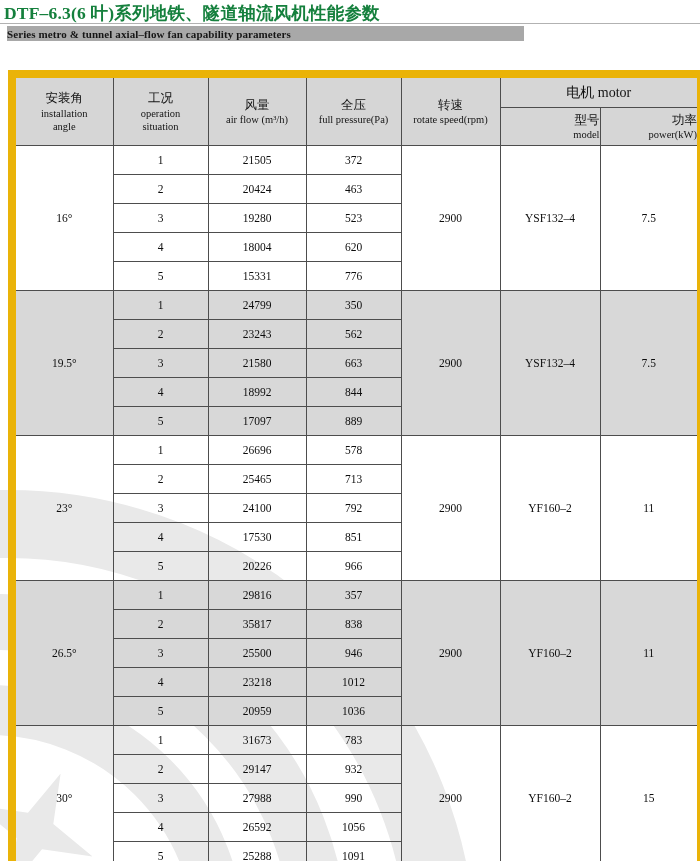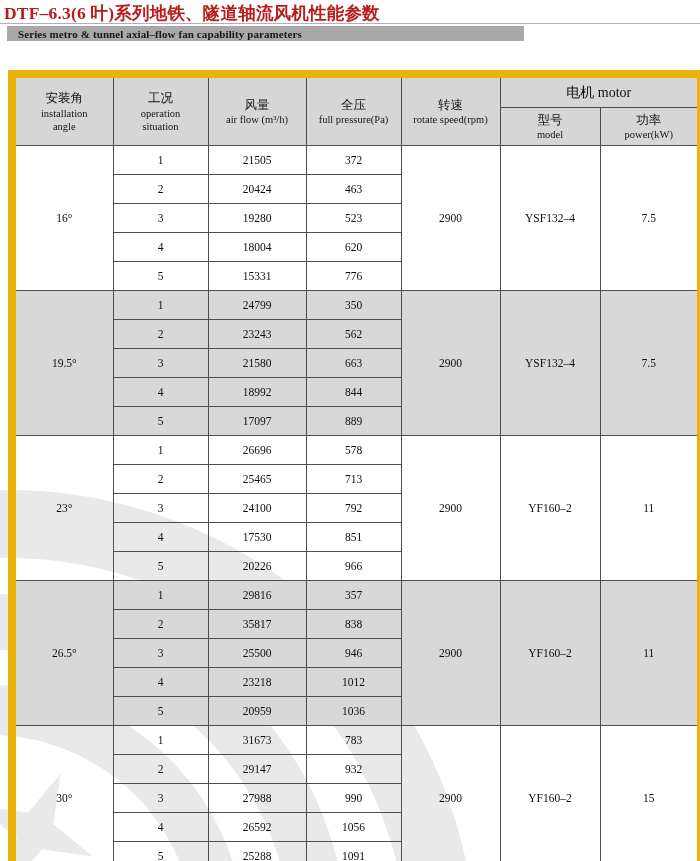--- a/index.html
+++ b/index.html
@@ -14,40 +14,40 @@
   .wm-ring2{left:-356px;top:594px;width:592px;height:592px;border-width:56px;}
   .wm-ring3{left:-265px;top:685px;width:410px;height:410px;border-width:50px;}
   .wm-star{
     position:absolute;left:-28px;top:768px;width:126px;height:126px;background:#e9e9e9;
     clip-path:polygon(50% 0%,61% 39%,100% 50%,61% 61%,50% 100%,39% 61%,0% 50%,39% 39%);
     transform:rotate(24deg);
   }
   
   .title{
     position:absolute;left:4px;top:1px;z-index:2;
-    font-size:17.5px;font-weight:bold;letter-spacing:.2px;white-space:nowrap;color:#b91c1c;
+    font-size:17.5px;font-weight:bold;letter-spacing:.2px;white-space:nowrap;color:#15803d;
   }
   .title-rule{position:absolute;left:0;top:23px;width:700px;height:1px;background:#b2b2b2;z-index:1;}
   .subtitle-bar{
     position:absolute;left:7px;top:26px;width:517px;height:15px;background:#a8a8a8;z-index:2;
     display:flex;align-items:center;
   }
   .subtitle-bar span{
-    font-size:11px;font-weight:bold;color:#161616;padding-left:11px;white-space:nowrap;letter-spacing:.1px;
+    font-size:11px;font-weight:bold;color:#161616;white-space:nowrap;letter-spacing:.1px;
   }
   
   .tbl-wrap{position:absolute;left:8px;top:63px;z-index:1;}
   table{border-collapse:collapse;table-layout:fixed;width:689px;border:8px solid #eab308;background:transparent;margin-top:7px;}
   th,td{
     border:1px solid #4d4d4d;text-align:center;vertical-align:middle;
     padding:0;background:transparent;font-weight:normal;
   }
   thead th{background:#d6d6d6;}
   thead tr.h1 th{height:29px;}
-  thead tr.h2 th{height:37px;}
+  thead tr.h2 th{height:37px;text-align:right;}
   tbody td{height:28px;font-size:11.5px;color:#0d0d0d;}
   tbody.shaded td{background:#d8d8d8;}
   .cn{display:block;font-size:12.5px;line-height:1.3;color:#141414;}
   .en{display:block;font-size:10.5px;line-height:1.25;color:#141414;}
   .motor-head{font-size:14px;}
 </style>
 </head>
 <body>
 
 <div class="wm">

